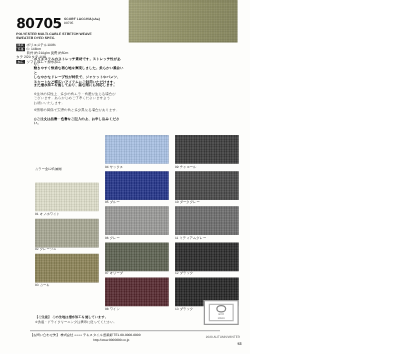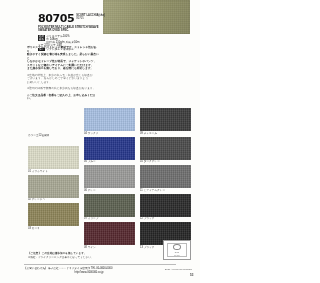--- a/index.html
+++ b/index.html
@@ -24,21 +24,21 @@
       #9a9a6e;
     box-shadow:inset 0 0 0 1px rgba(0,0,0,.05);
   }
   .hero-photo::after{
     content:"";position:absolute;inset:0;
     background-image:
       repeating-linear-gradient(0deg,rgba(0,0,0,.05) 0 1px,transparent 1px 2px),
       repeating-linear-gradient(90deg,rgba(255,255,255,.05) 0 1px,transparent 1px 2px);
   }
 
-  .code-block{position:absolute;left:38px;top:13px;width:74px;}
+  .code-block{position:absolute;left:13px;top:13px;width:74px;}
   .code-row{display:flex;align-items:flex-start;gap:2px;}
   .code{
     font-size:11px;line-height:11px;font-weight:bold;
     letter-spacing:-.4px;color:#111;
     font-family:"DejaVu Sans",sans-serif;
   }
   .code-side{padding-top:1px;}
   .code-side .ln{
     font-size:2.6px;line-height:3.1px;color:#333;white-space:nowrap;
     letter-spacing:.05px;

